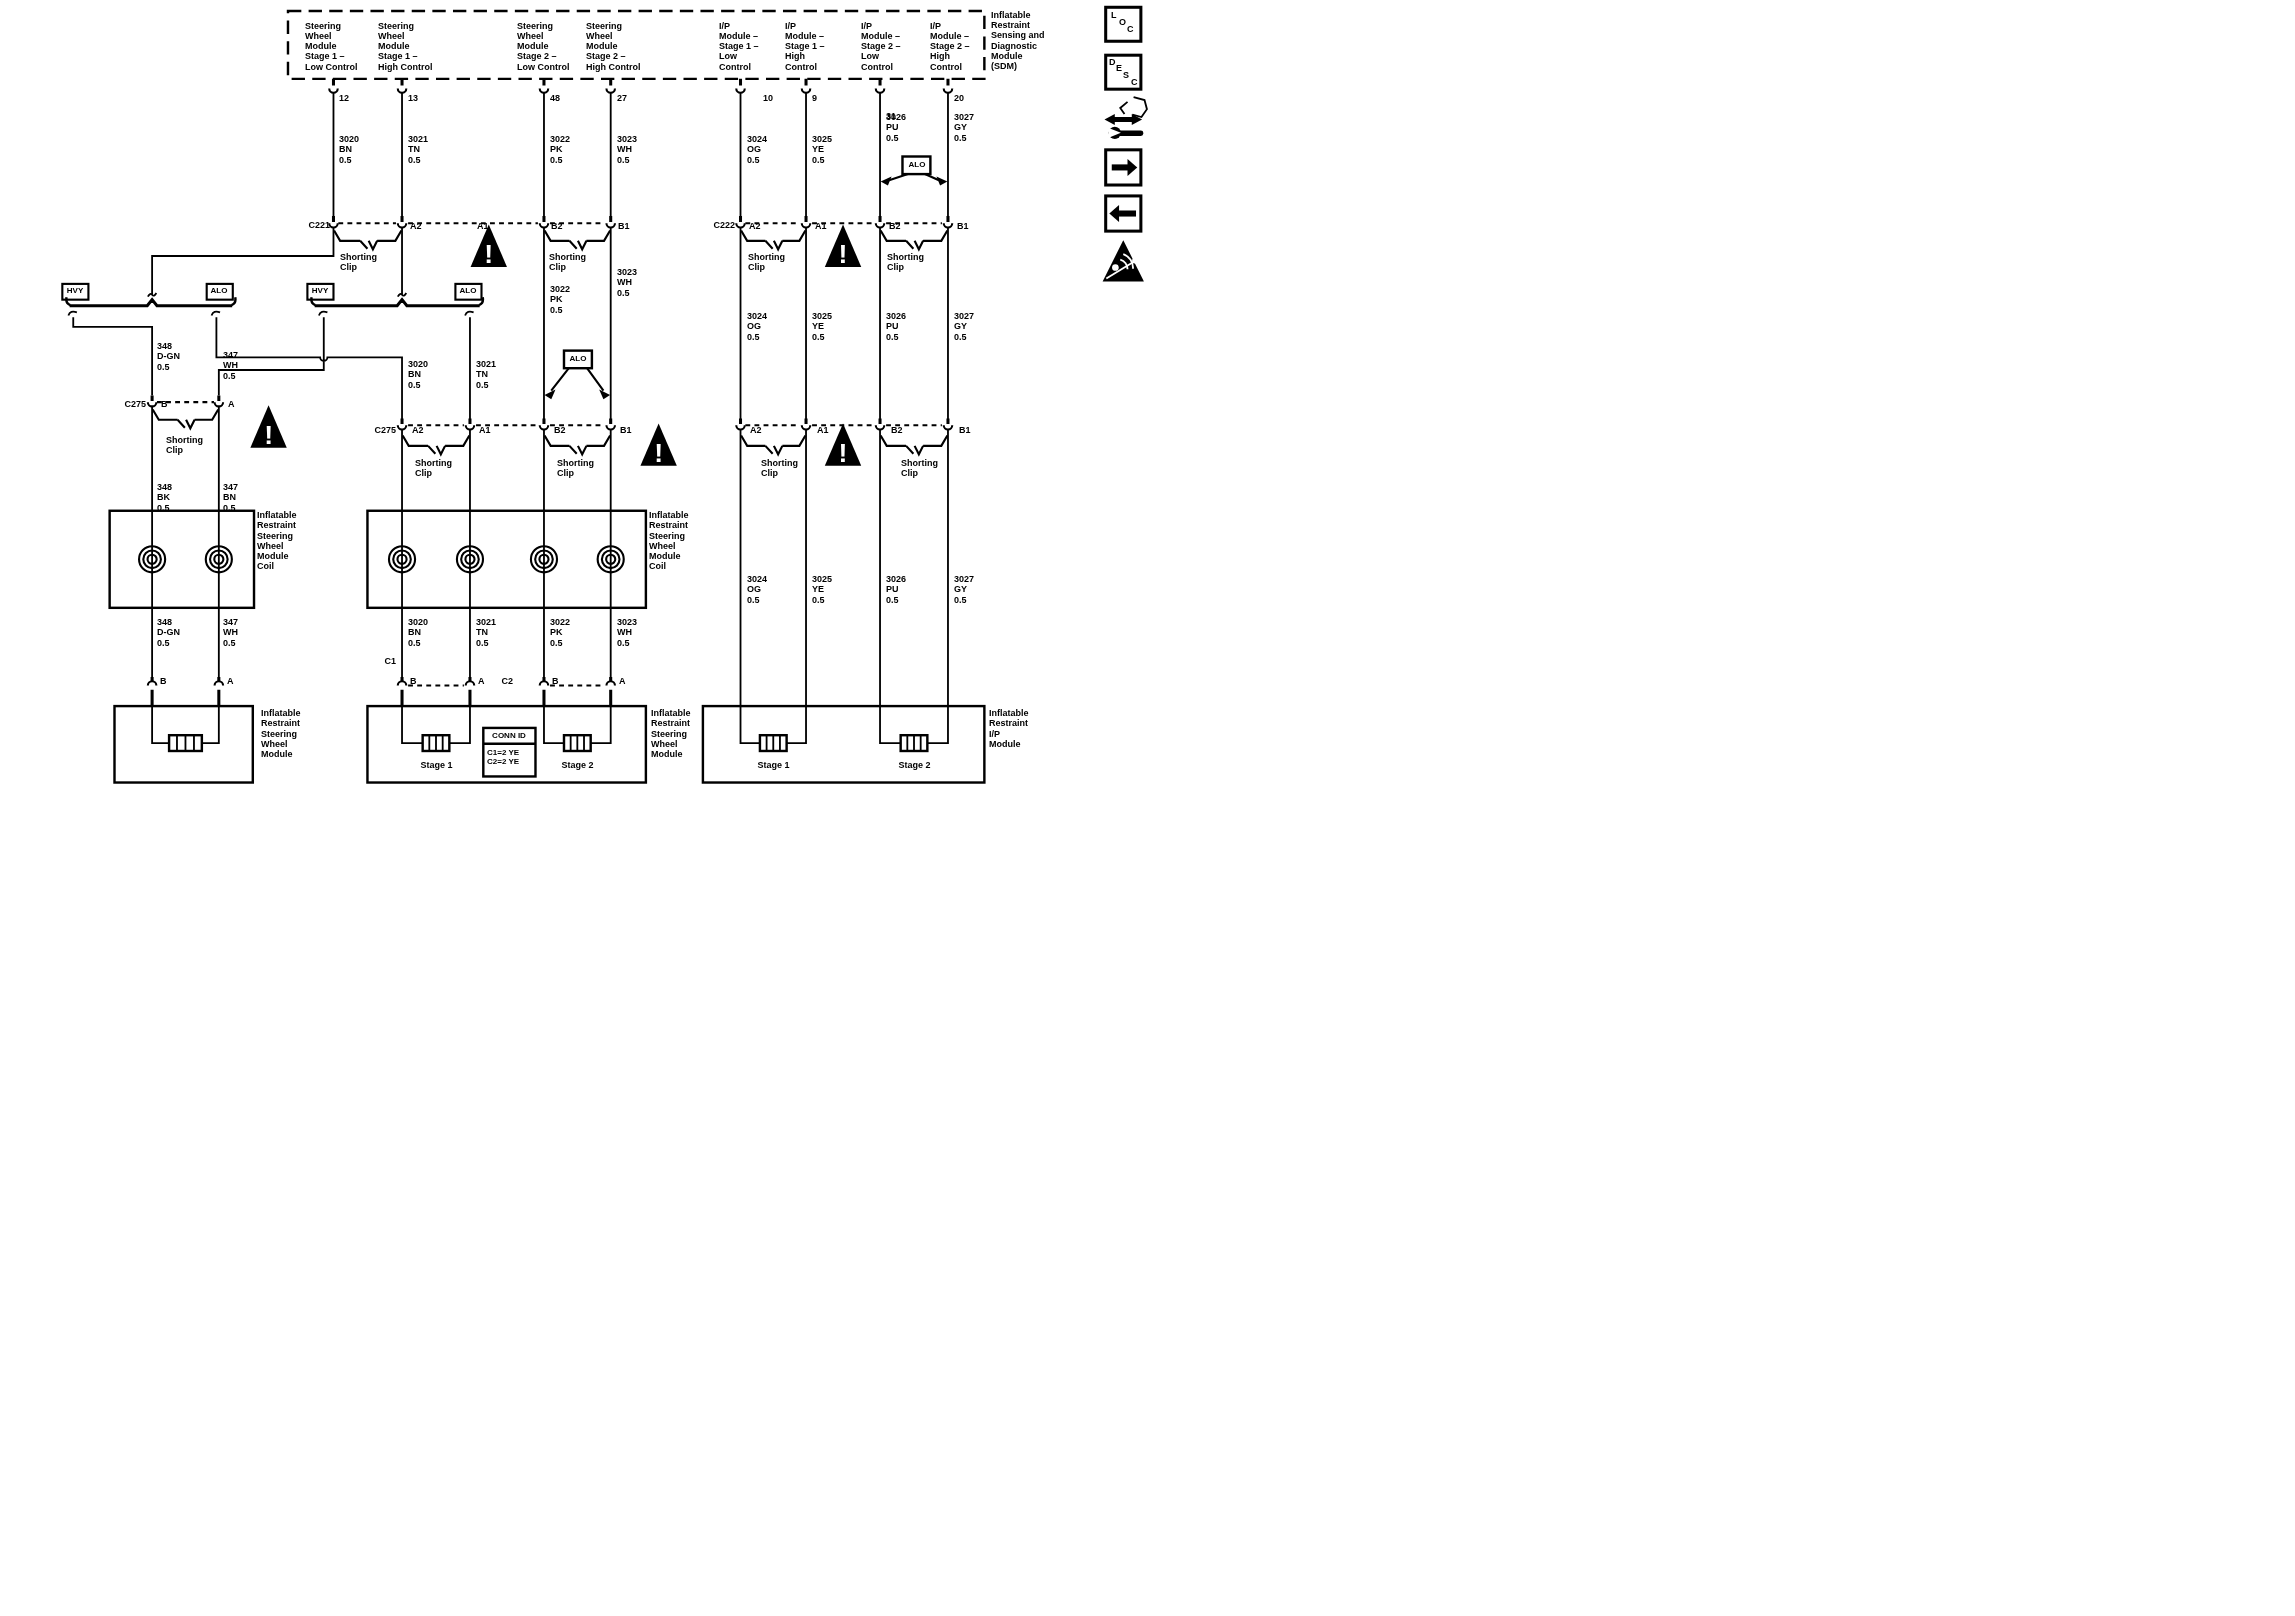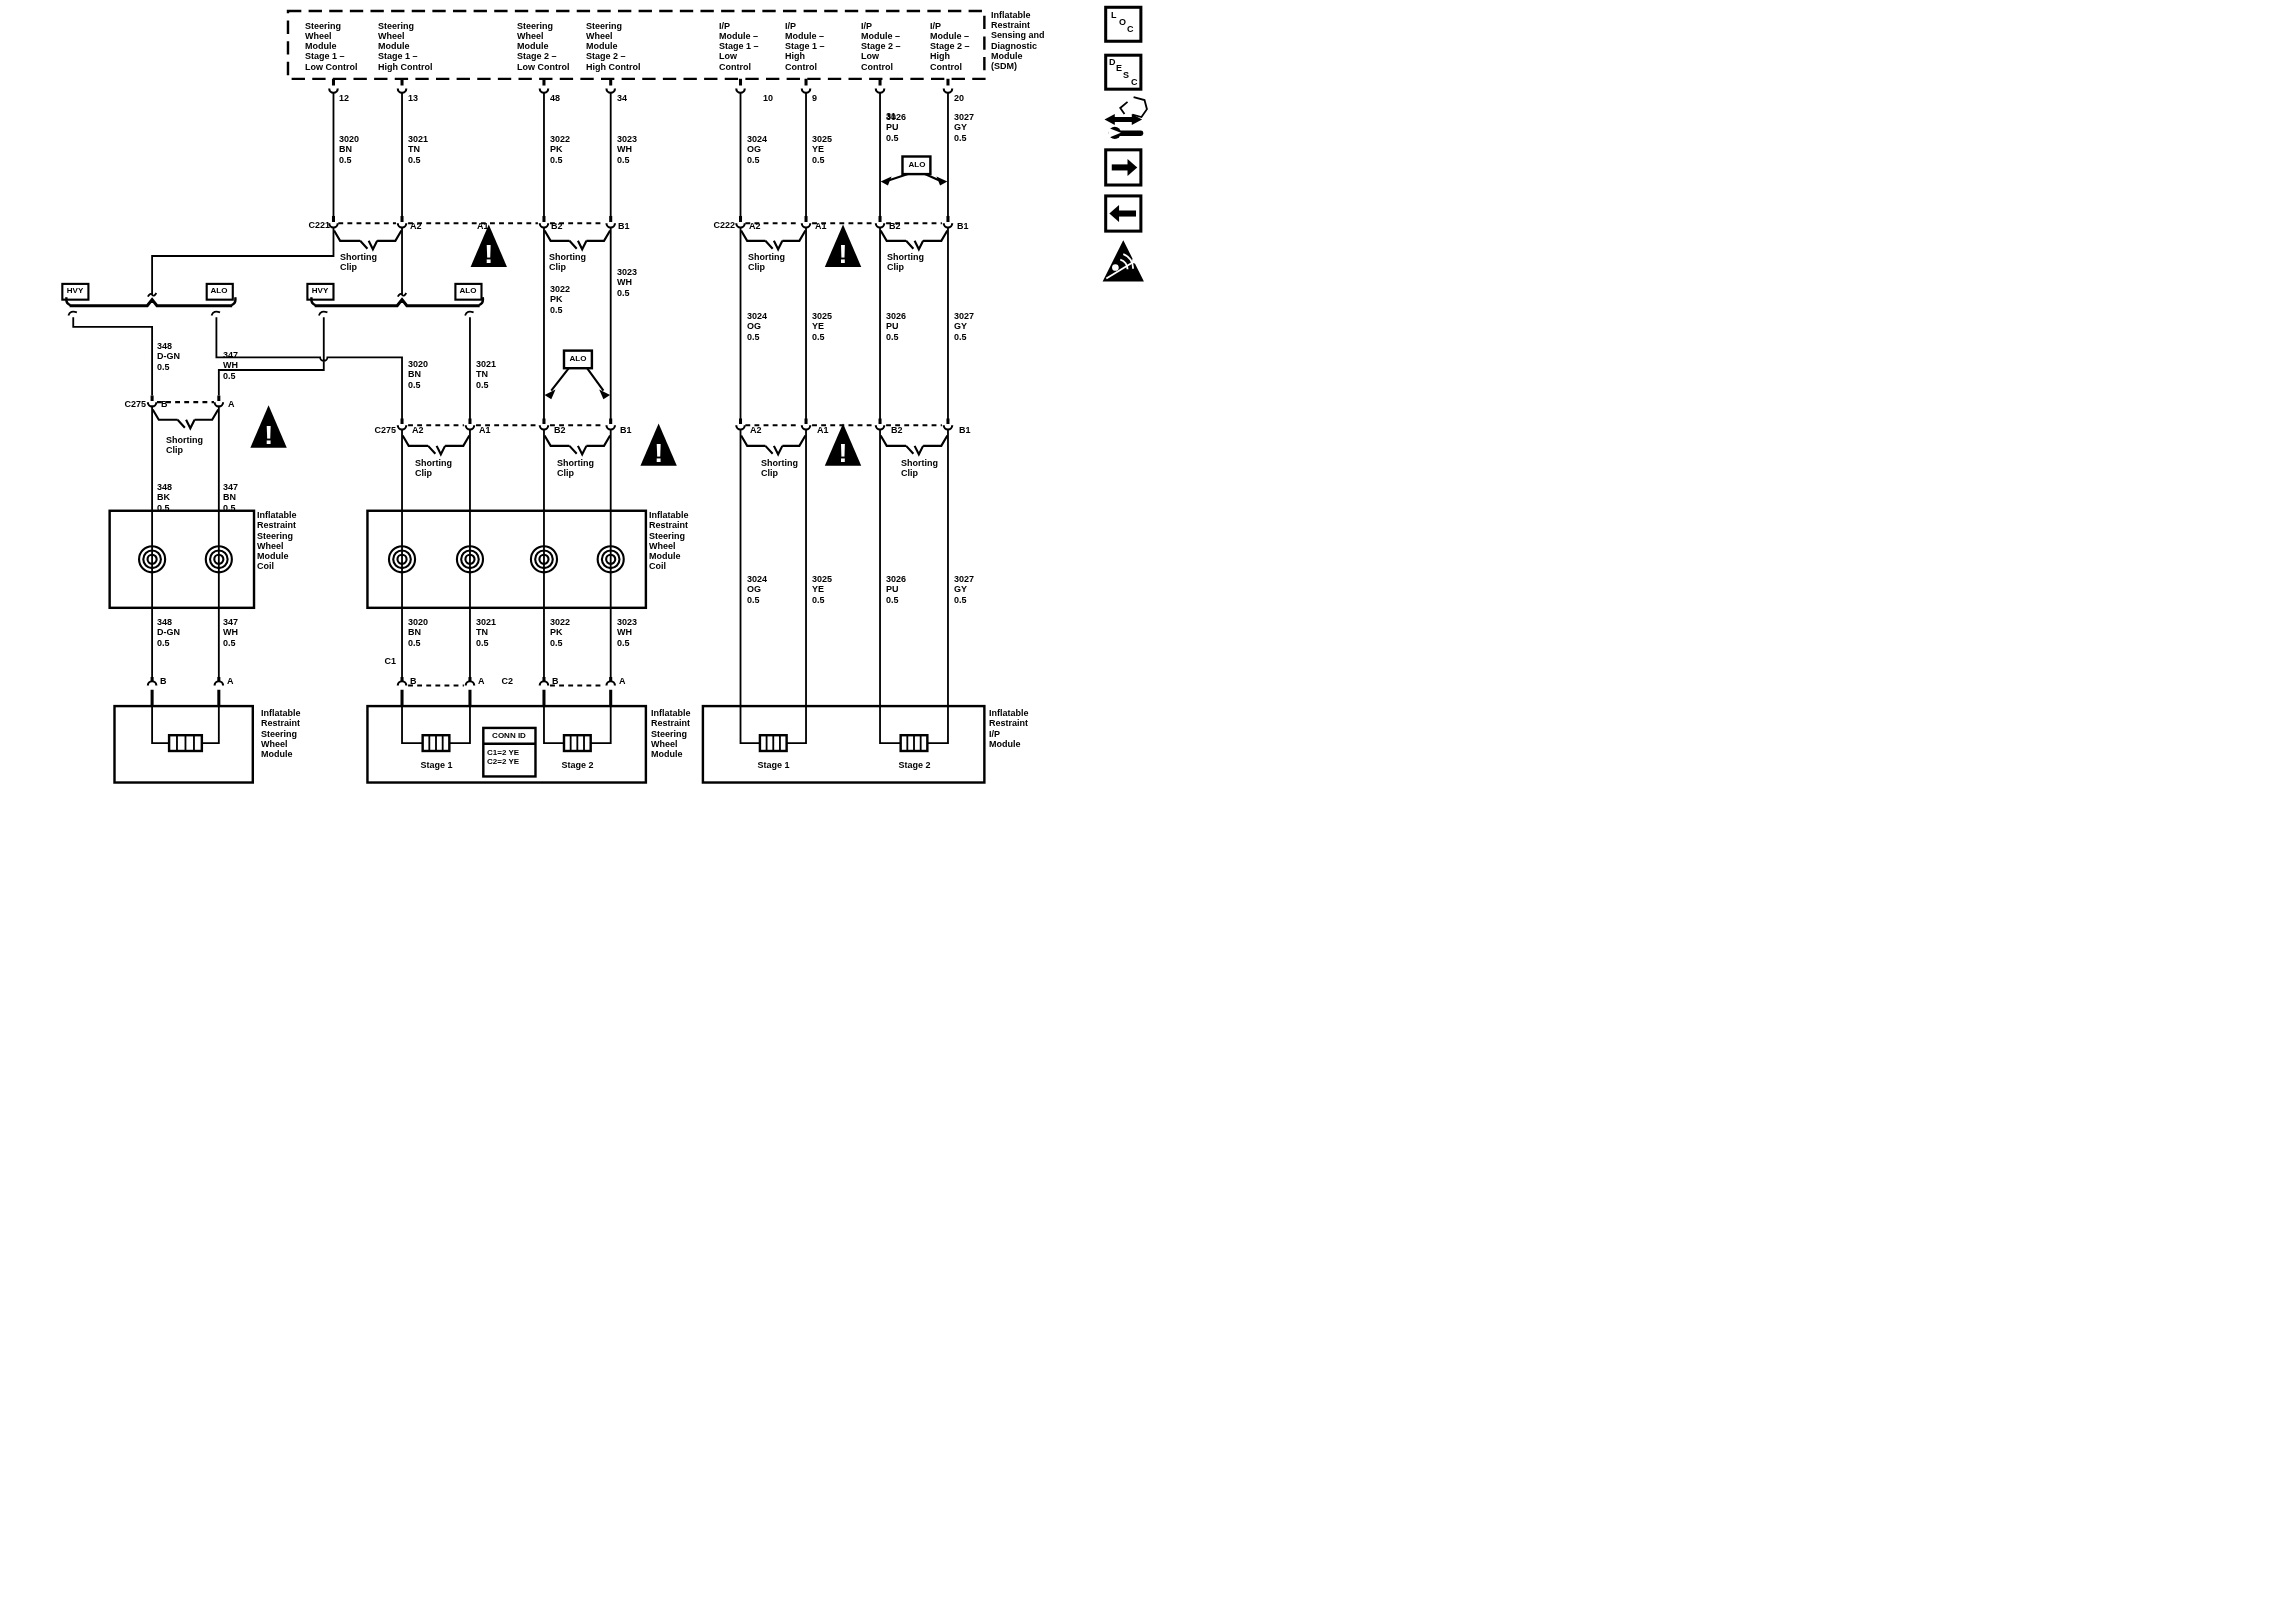--- a/index.html
+++ b/index.html
@@ -218,21 +218,21 @@
 <div class="lb" style="left:991px;top:9.7px">Inflatable
 Restraint
 Sensing and
 Diagnostic
 Module
 (SDM)</div>
 
 <div class="lb" style="left:339px;top:93px">12</div>
 <div class="lb" style="left:408px;top:93px">13</div>
 <div class="lb" style="left:550px;top:93px">48</div>
-<div class="lb" style="left:617px;top:93px">34</div>
+<div class="lb" style="left:617px;top:93px">27</div>
 <div class="lb" style="left:763px;top:93px">10</div>
 <div class="lb" style="left:812px;top:93px">9</div>
 <div class="lb" style="left:886px;top:111px">31</div>
 <div class="lb" style="left:954px;top:93px">20</div>
 
 <div class="lb" style="left:339px;top:134px">3020
 BN
 0.5</div>
 <div class="lb" style="left:408px;top:134px">3021
 TN

